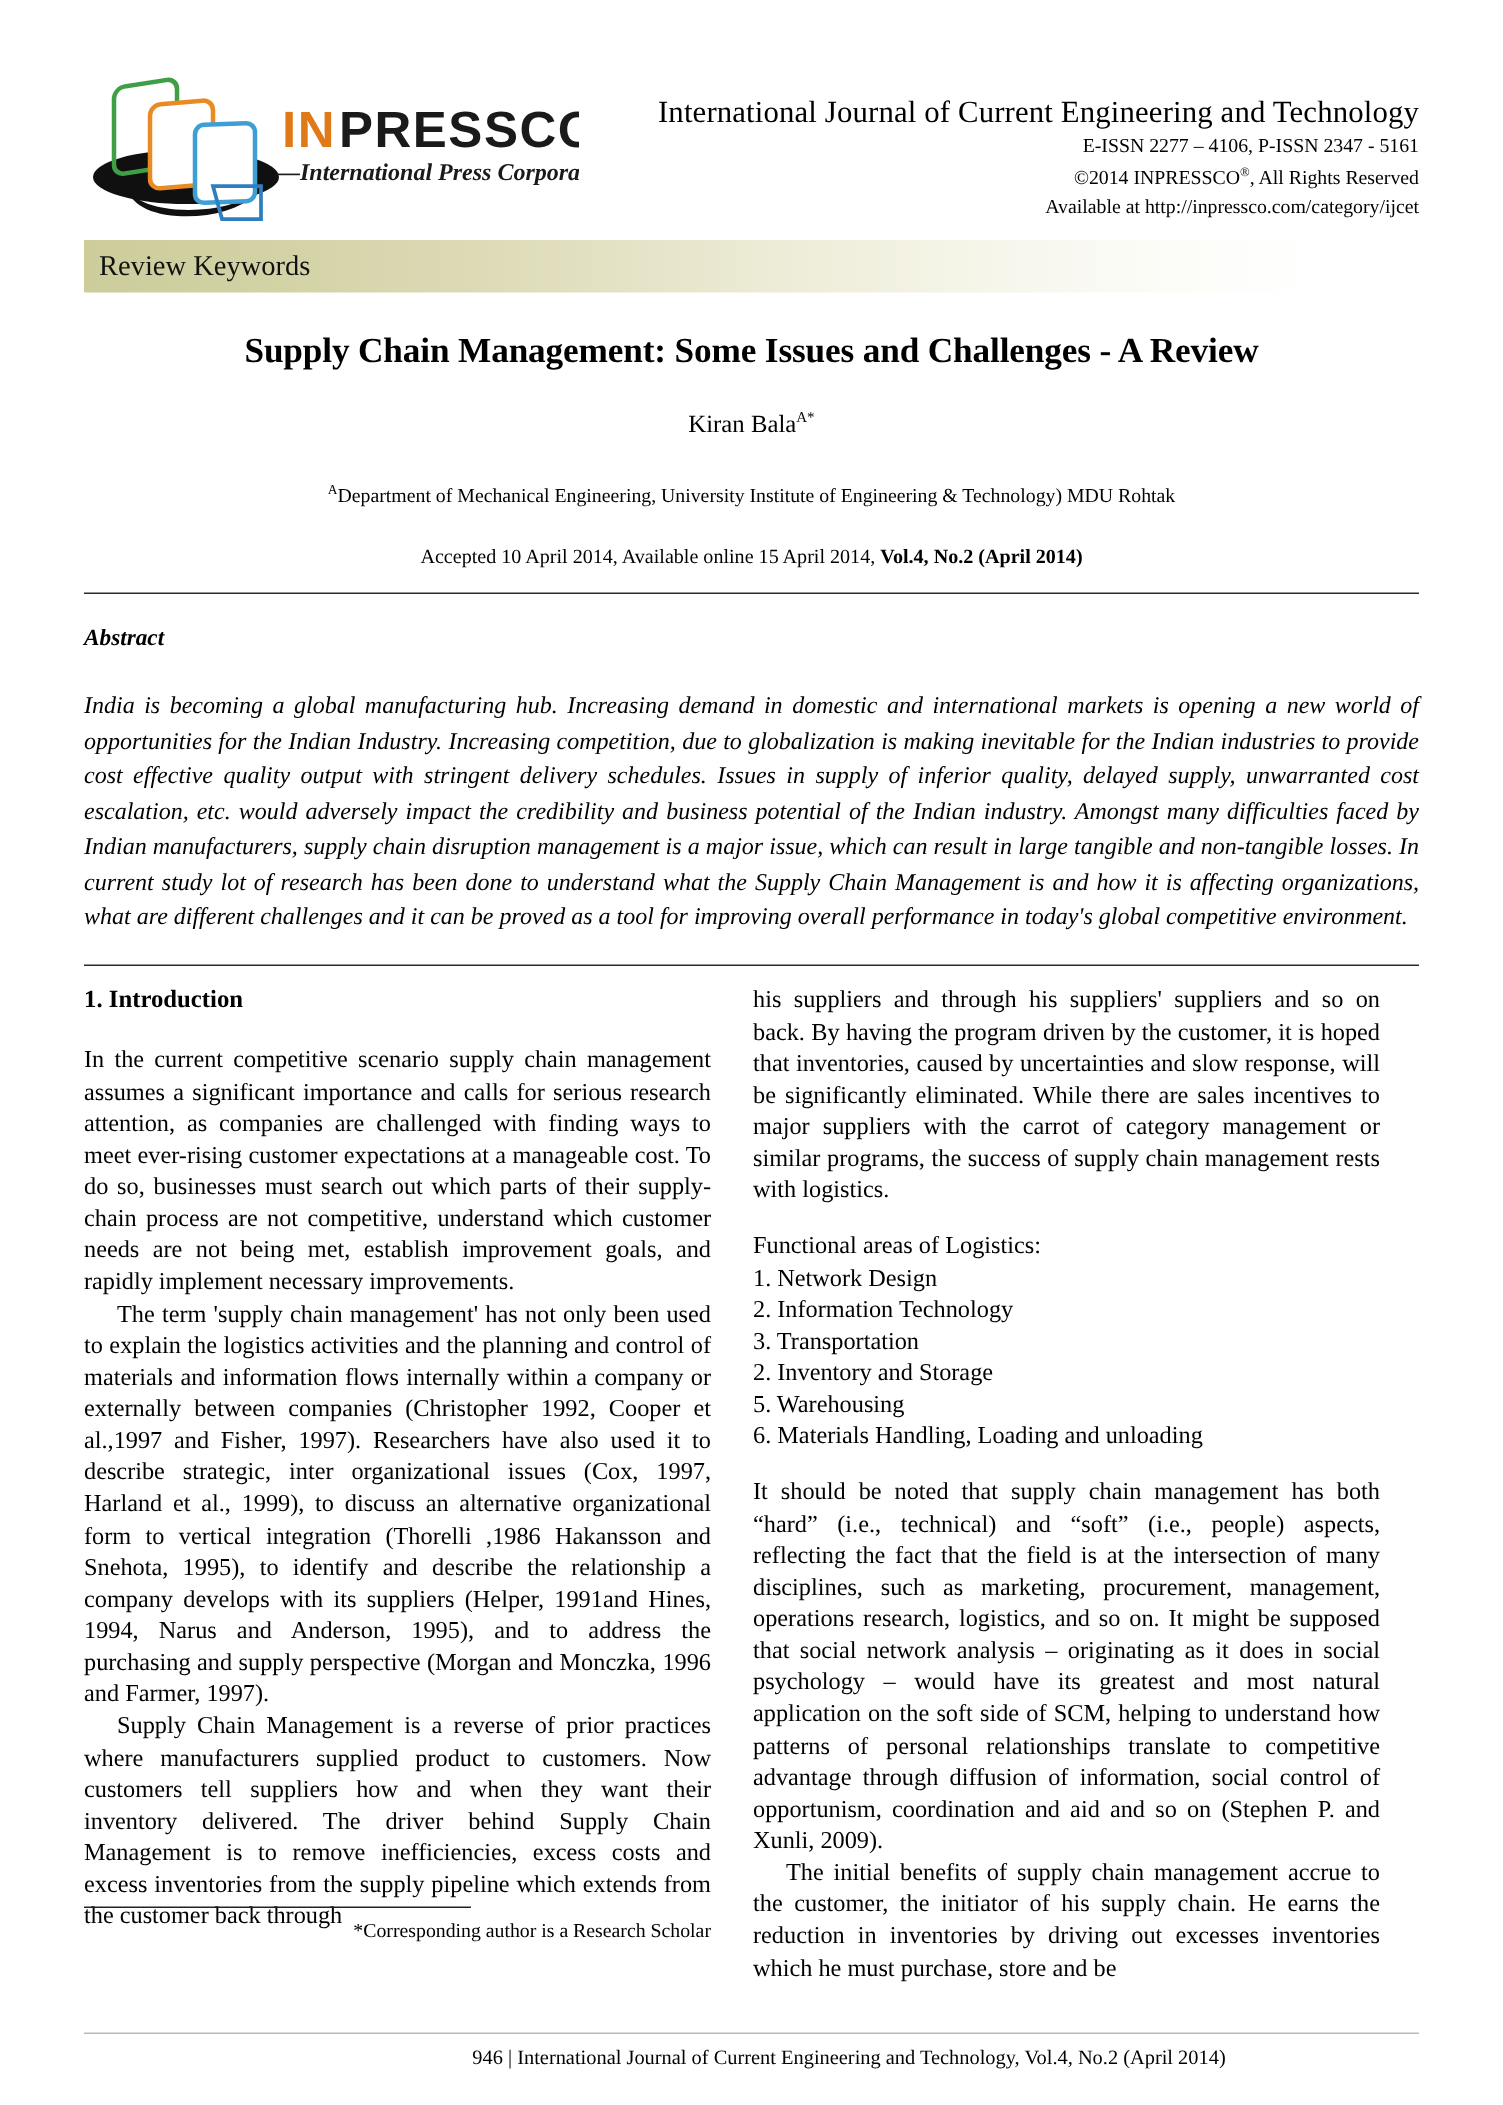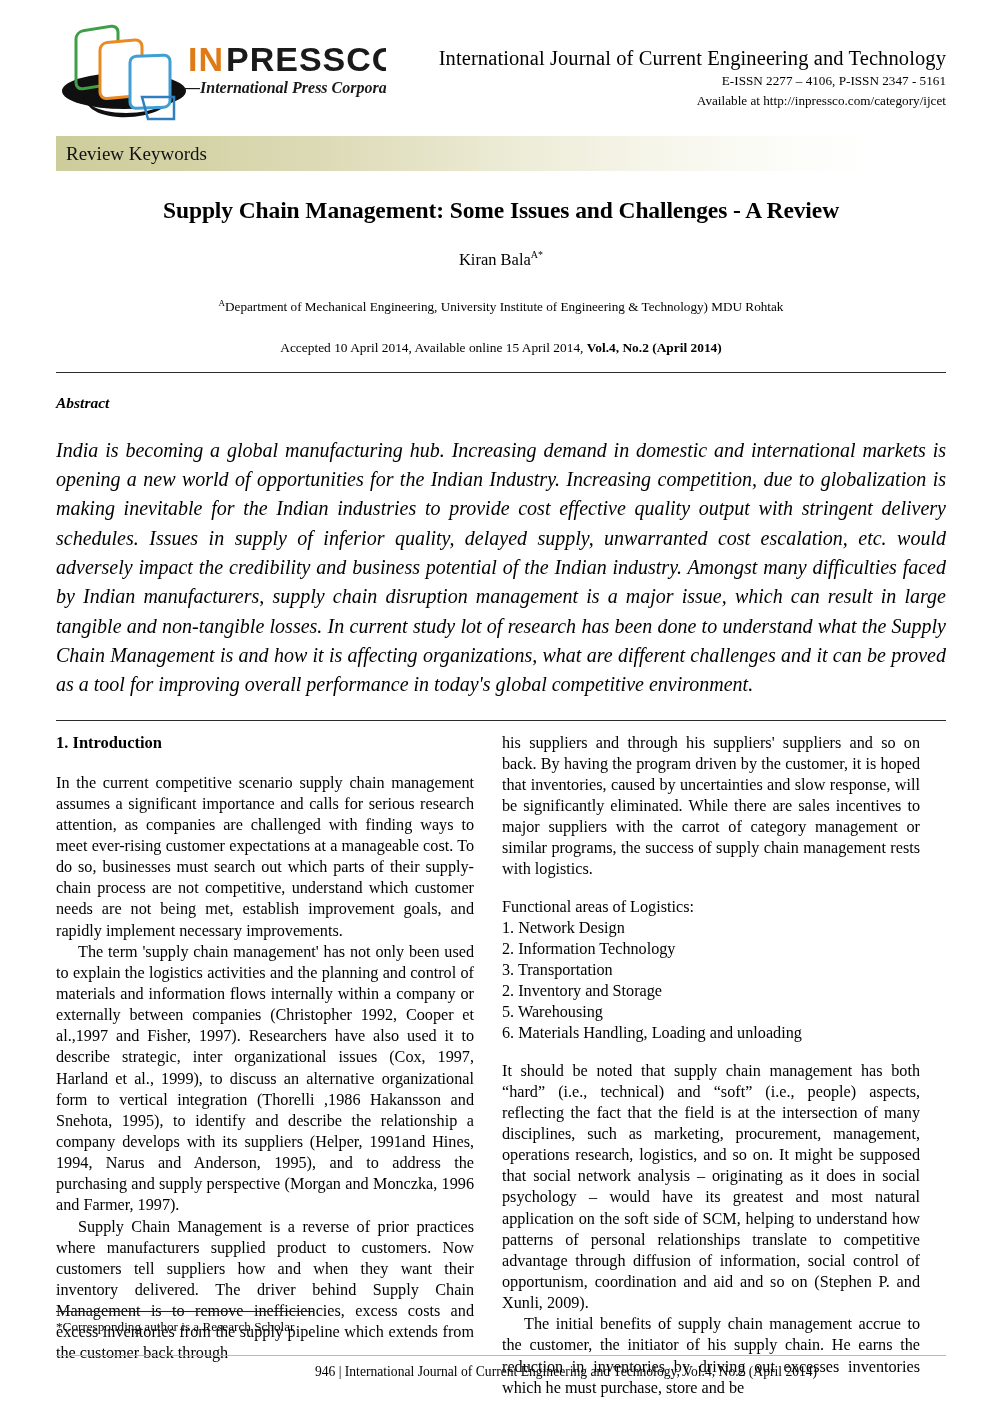--- a/index.html
+++ b/index.html
@@ -21,23 +21,23 @@
     left: 0; top: 0;
     width: 1002px;
     height: 1403px;
     box-sizing: border-box;
     padding: 0 56px;
   }
 
   
   .masthead {
     display: flex;
-    align-items: center;
+    align-items: flex-end;
     justify-content: space-between;
-    padding-top: 20px;
+    padding-top: 44px;
     height: 104px;
   }
   .logo-block {
     width: 330px;
     height: 98px;
     position: relative;
     flex: 0 0 auto;
   }
   .logo-svg { display:block; }
 
@@ -106,21 +106,21 @@
 
   
   .abstract-head {
     font-size: 15.5px;
     font-weight: bold;
     font-style: italic;
     margin-top: 21px;
   }
   .abstract-body {
     font-style: italic;
-    font-size: 20px;
+    font-size: 16px;
     line-height: 1.465;
     text-align: justify;
     margin-top: 24px;
   }
   .keywords {
     font-style: italic;
     font-size: 16.2px;
     margin-top: 26px;
   }
   .keywords b { font-weight: bold; }
@@ -164,22 +164,23 @@
     font-size: 16.2px;
     line-height: 1.305;
     margin: 0;
     text-align: left;
   }
 
   
   .footnote-wrap {
     position: absolute;
     left: 56px;
-    top: 1311px;
+    top: 1271px;
     width: 418px;
+    text-align: right;
   }
   .footnote-rule {
     border: 0;
     border-top: 1.4px solid #222;
     width: 258px;
     margin: 0 0 7px 0;
   }
   .footnote-text {
     font-size: 13.2px;
   }
@@ -225,20 +226,21 @@
 
         <text x="132" y="48" font-family="Liberation Sans, sans-serif" font-size="34" font-weight="bold" letter-spacing="1" fill="#e07a16">IN</text>
         <text x="170" y="48" font-family="Liberation Sans, sans-serif" font-size="34" font-weight="bold" letter-spacing="1" fill="#1a1a1a">PRESSCO</text>
         <text x="128" y="70" font-family="Liberation Serif, serif" font-style="italic" font-size="16" font-weight="bold" fill="#1a1a1a">—International Press Corporation—</text>
       </svg>
     </div>
 
     <div class="journal-head">
       <div class="journal-title">International Journal of Current Engineering and Technology</div>
       <div class="journal-sub">E-ISSN 2277 – 4106, P-ISSN 2347 - 5161</div>
+      <div class="journal-sub"><span>©2014 INPRESSCO</span><sup>®</sup><span>, All Rights Reserved</span></div>
       <div class="journal-sub">Available at http://inpressco.com/category/ijcet</div>
     </div>
   </div>
 
   <div class="band">
     <span class="band-label">Review Keywords</span>
   </div>
 
   <div class="title-block">
     <div class="paper-title">Supply Chain Management: Some Issues and Challenges - A Review</div>

